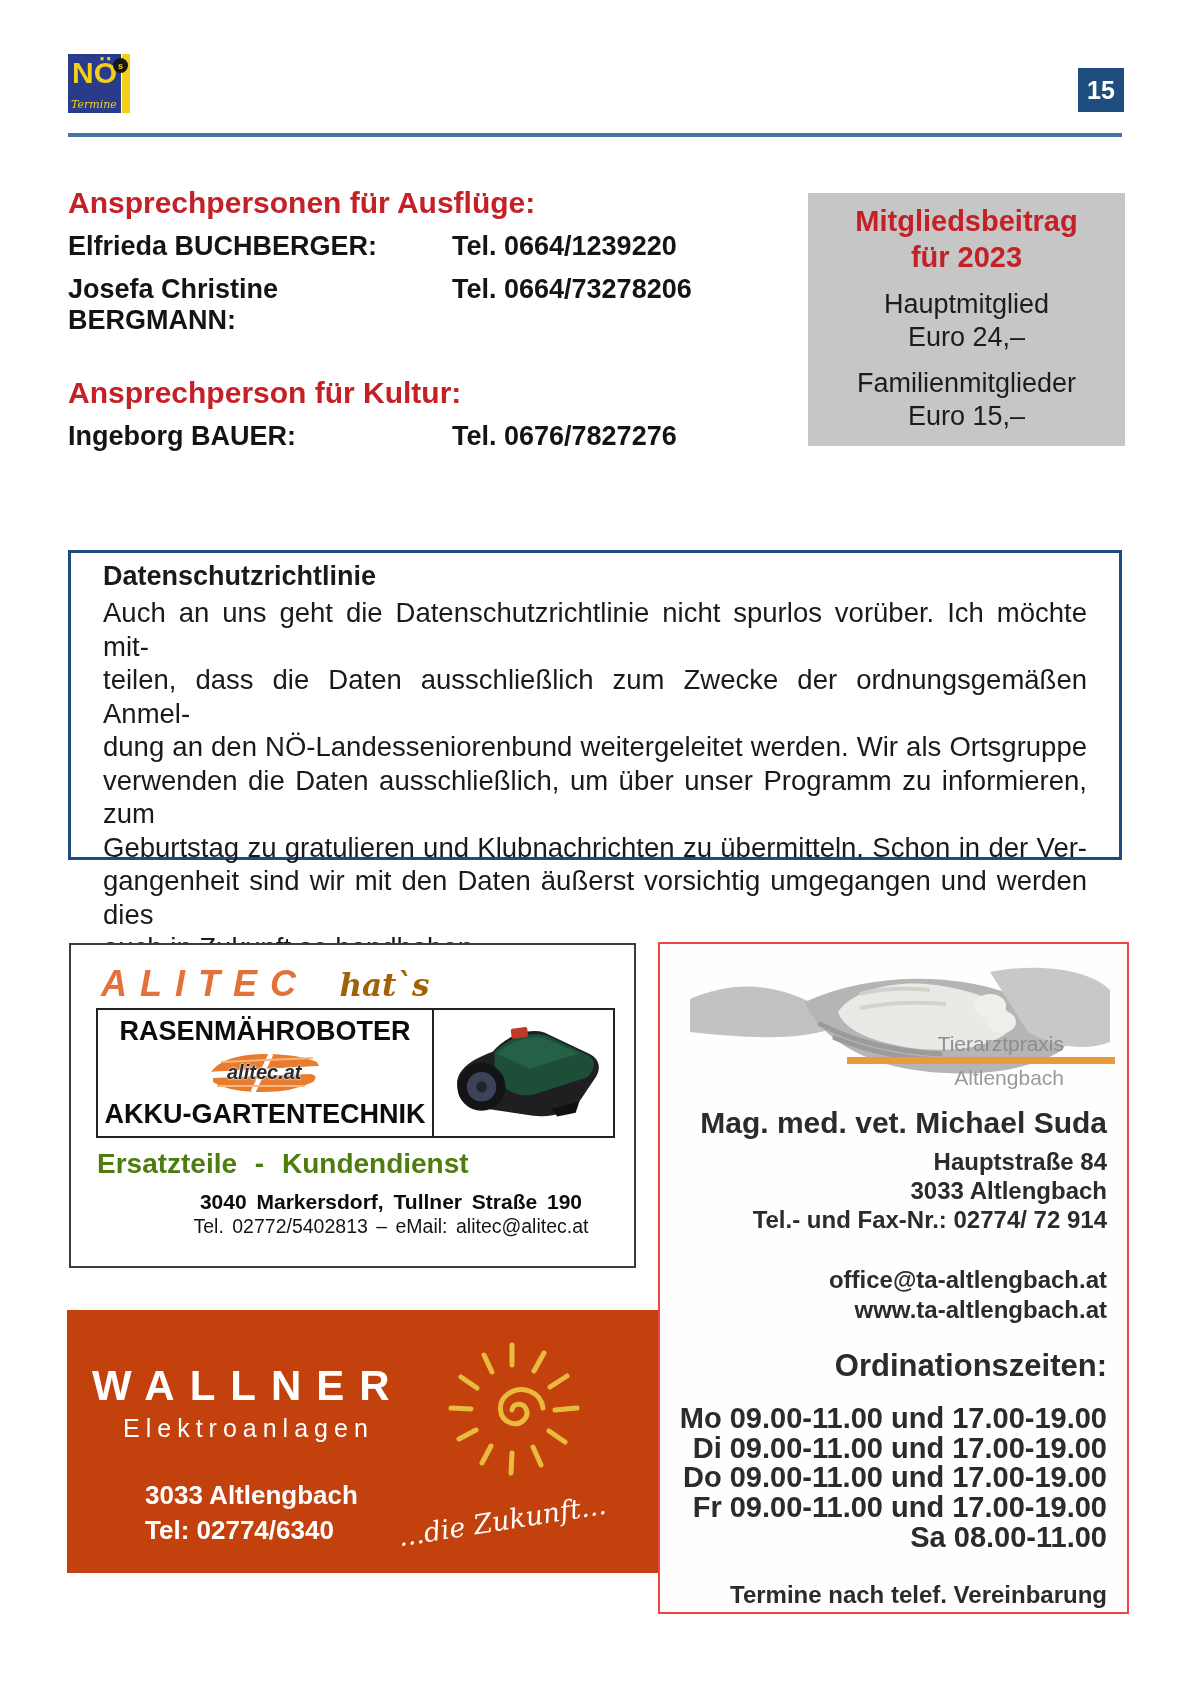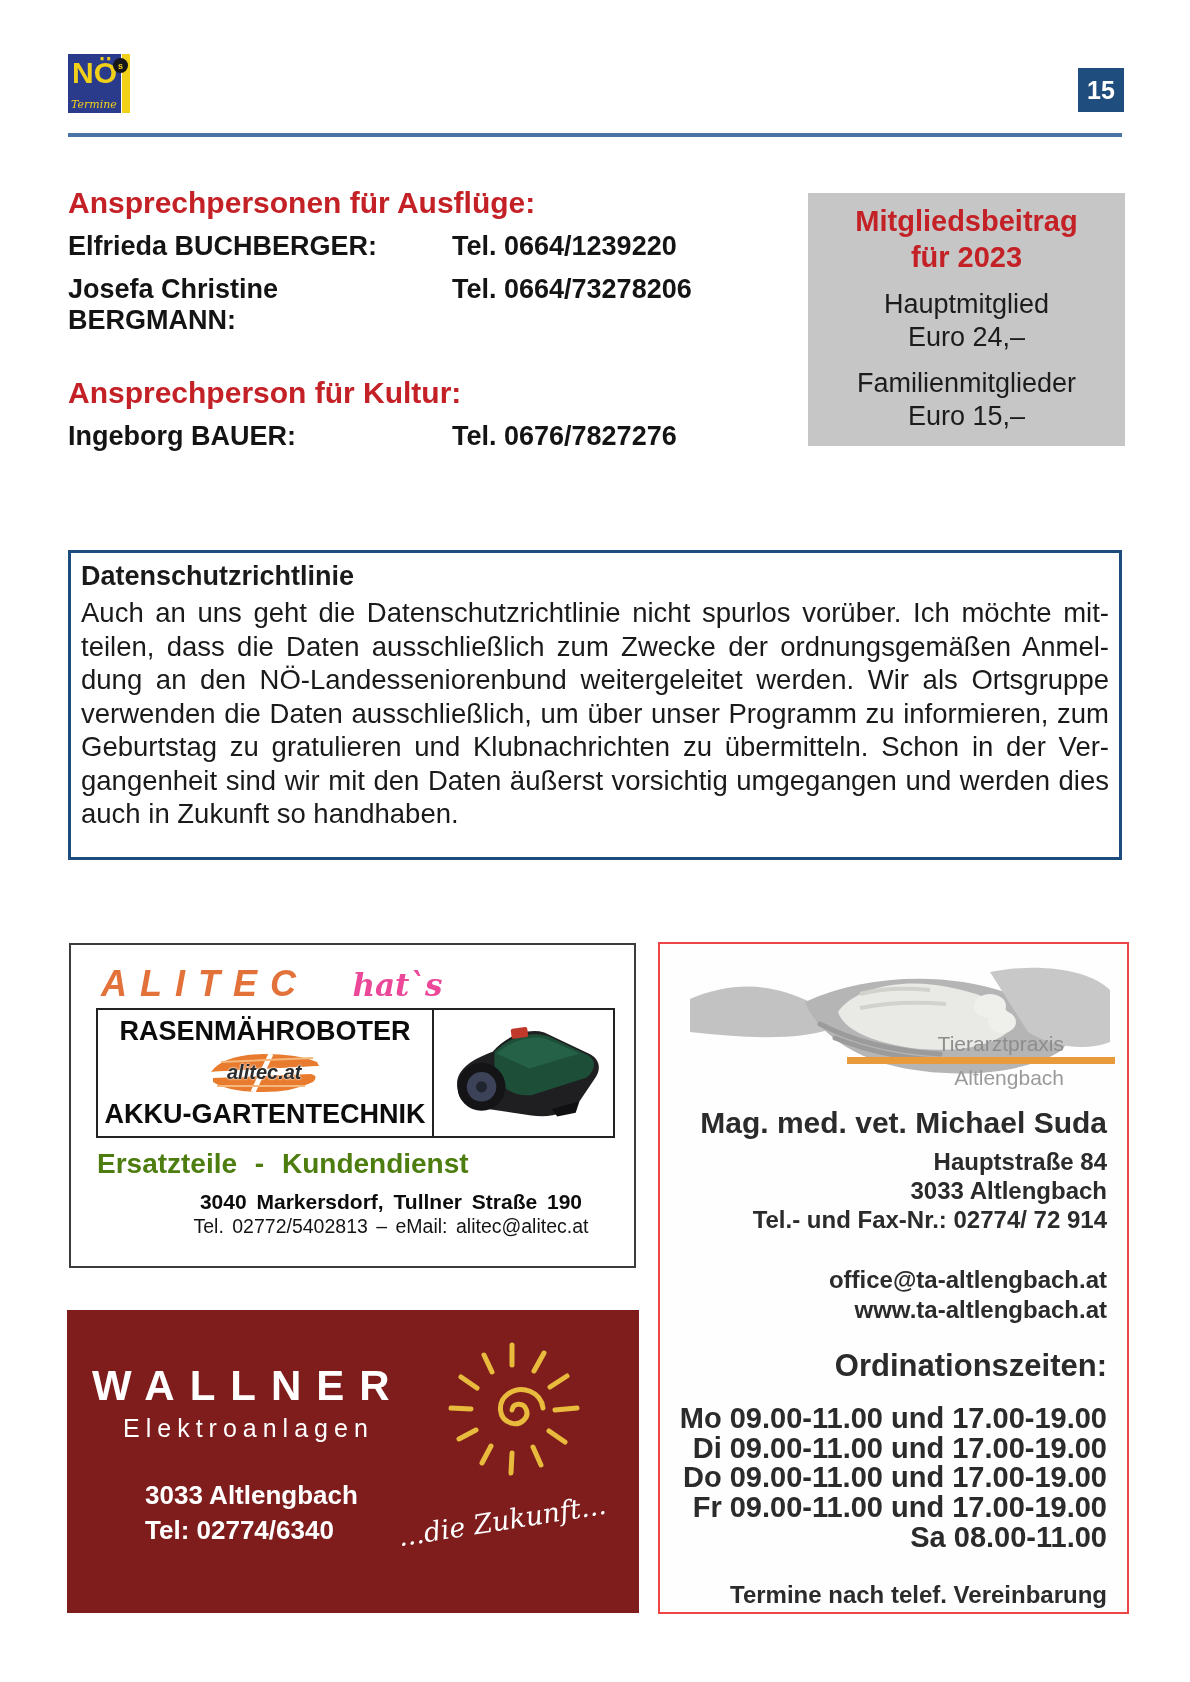--- a/index.html
+++ b/index.html
@@ -18,41 +18,41 @@
   .rule{position:absolute;left:68px;top:133px;width:1054px;height:4px;background:#4a74a4;}
   
   .red-head{position:absolute;left:68px;color:#c42127;font-size:30px;font-weight:bold;}
   .c-row{position:absolute;left:68px;display:flex;font-size:27px;font-weight:bold;color:#141414;}
   .c-row .nm{width:384px;}
   
   .member{position:absolute;left:808px;top:193px;width:317px;height:253px;background:#c6c6c6;text-align:center;}
   .member .t{color:#c42127;font-weight:bold;font-size:29px;line-height:36px;margin-top:10px;}
   .member .item{font-size:27px;line-height:33px;color:#1c1c1c;margin-top:13px;}
   
-  .privacy{position:absolute;left:68px;top:550px;width:1054px;height:310px;border:3px solid #1e4b7d;box-sizing:border-box;padding:8px 10px;}
+  .privacy{position:absolute;left:68px;top:550px;width:1054px;height:310px;border:3px solid #1e4b7d;box-sizing:border-box;padding:8px 32px;}
   .privacy .pt{font-size:27px;font-weight:bold;margin-bottom:4px;}
   .privacy .pl{font-size:27.5px;line-height:33.5px;text-align:justify;text-align-last:justify;white-space:normal;}
   .privacy .pl.last{text-align-last:left;}
   
   .alitec{position:absolute;left:69px;top:943px;width:567px;height:325px;border:2px solid #3c3c3c;box-sizing:border-box;background:#fff;}
   .alitec .brandrow{position:absolute;left:30px;top:18px;white-space:nowrap;}
   .alitec .brand{display:inline-block;color:#e2713a;font-size:36px;font-weight:bold;font-style:italic;letter-spacing:13px;}
-  .alitec .hats{display:inline-block;margin-left:39px;font-family:"DejaVu Serif",serif;font-style:italic;font-weight:bold;font-size:31px;color:#ec4899;}
+  .alitec .hats{display:inline-block;margin-left:26px;font-family:"DejaVu Serif",serif;font-style:italic;font-weight:bold;font-size:31px;color:#a16207;}
   .alitec .cells{position:absolute;left:25px;top:63px;display:flex;}
   .alitec .cell-l{width:338px;height:130px;border:2px solid #222;box-sizing:border-box;display:flex;flex-direction:column;align-items:center;justify-content:space-between;padding:6px 0;}
   .alitec .cell-l .b{font-size:27px;font-weight:bold;color:#0c0c0c;}
   .alitec .cell-r{width:181px;height:130px;border:2px solid #222;border-left:none;box-sizing:border-box;display:flex;align-items:center;justify-content:center;background:#fff;}
   .swoosh{position:relative;width:128px;height:42px;}
   .swoosh svg{position:absolute;left:0;top:0;}
   .swoosh .txt{position:absolute;left:26px;top:9px;font-size:20px;font-weight:bold;font-style:italic;color:#2b2b2b;text-shadow:0 0 2px #fff,0 0 2px #fff;}
   .alitec .serv{position:absolute;left:26px;top:203px;font-size:28px;font-weight:bold;word-spacing:10px;color:#4d7c0f;}
   .alitec .addr{position:absolute;left:120px;top:245px;width:400px;text-align:center;font-size:21px;font-weight:bold;word-spacing:4px;color:#0c0c0c;}
   .alitec .tel{position:absolute;left:120px;top:270px;width:400px;text-align:center;font-size:19.5px;color:#141414;word-spacing:3px;}
   
-  .wallner{position:absolute;left:67px;top:1310px;width:572px;height:303px;background:#7f1d1d;color:#fff;}
+  .wallner{position:absolute;left:67px;top:1310px;width:572px;height:263px;background:#c2410c;color:#fff;padding-left:28px;}
   .wallner .wname{position:absolute;left:25px;top:52px;font-size:42px;font-weight:bold;letter-spacing:15px;}
   .wallner .wsub{position:absolute;left:56px;top:104px;font-size:25px;letter-spacing:6px;}
   .wallner .l1{position:absolute;left:78px;top:170px;font-size:26px;font-weight:bold;}
   .wallner .l2{position:absolute;left:78px;top:205px;font-size:26px;font-weight:bold;}
   .wallner .sun{position:absolute;left:370px;top:25px;}
   .wallner .slogan{position:absolute;left:330px;top:195px;font-family:"DejaVu Serif",serif;font-style:italic;font-size:27px;transform:rotate(-9deg);white-space:nowrap;}
   
   .vet{position:absolute;left:658px;top:942px;width:471px;height:672px;border:2px solid #ef4444;box-sizing:border-box;background:#fefefe;color:#2b2b2b;}
   .vet .photo{position:absolute;left:30px;top:10px;width:420px;height:138px;}
   .vet .praxis1{position:absolute;right:46px;top:78px;font-size:21px;color:#8d8d8d;}

